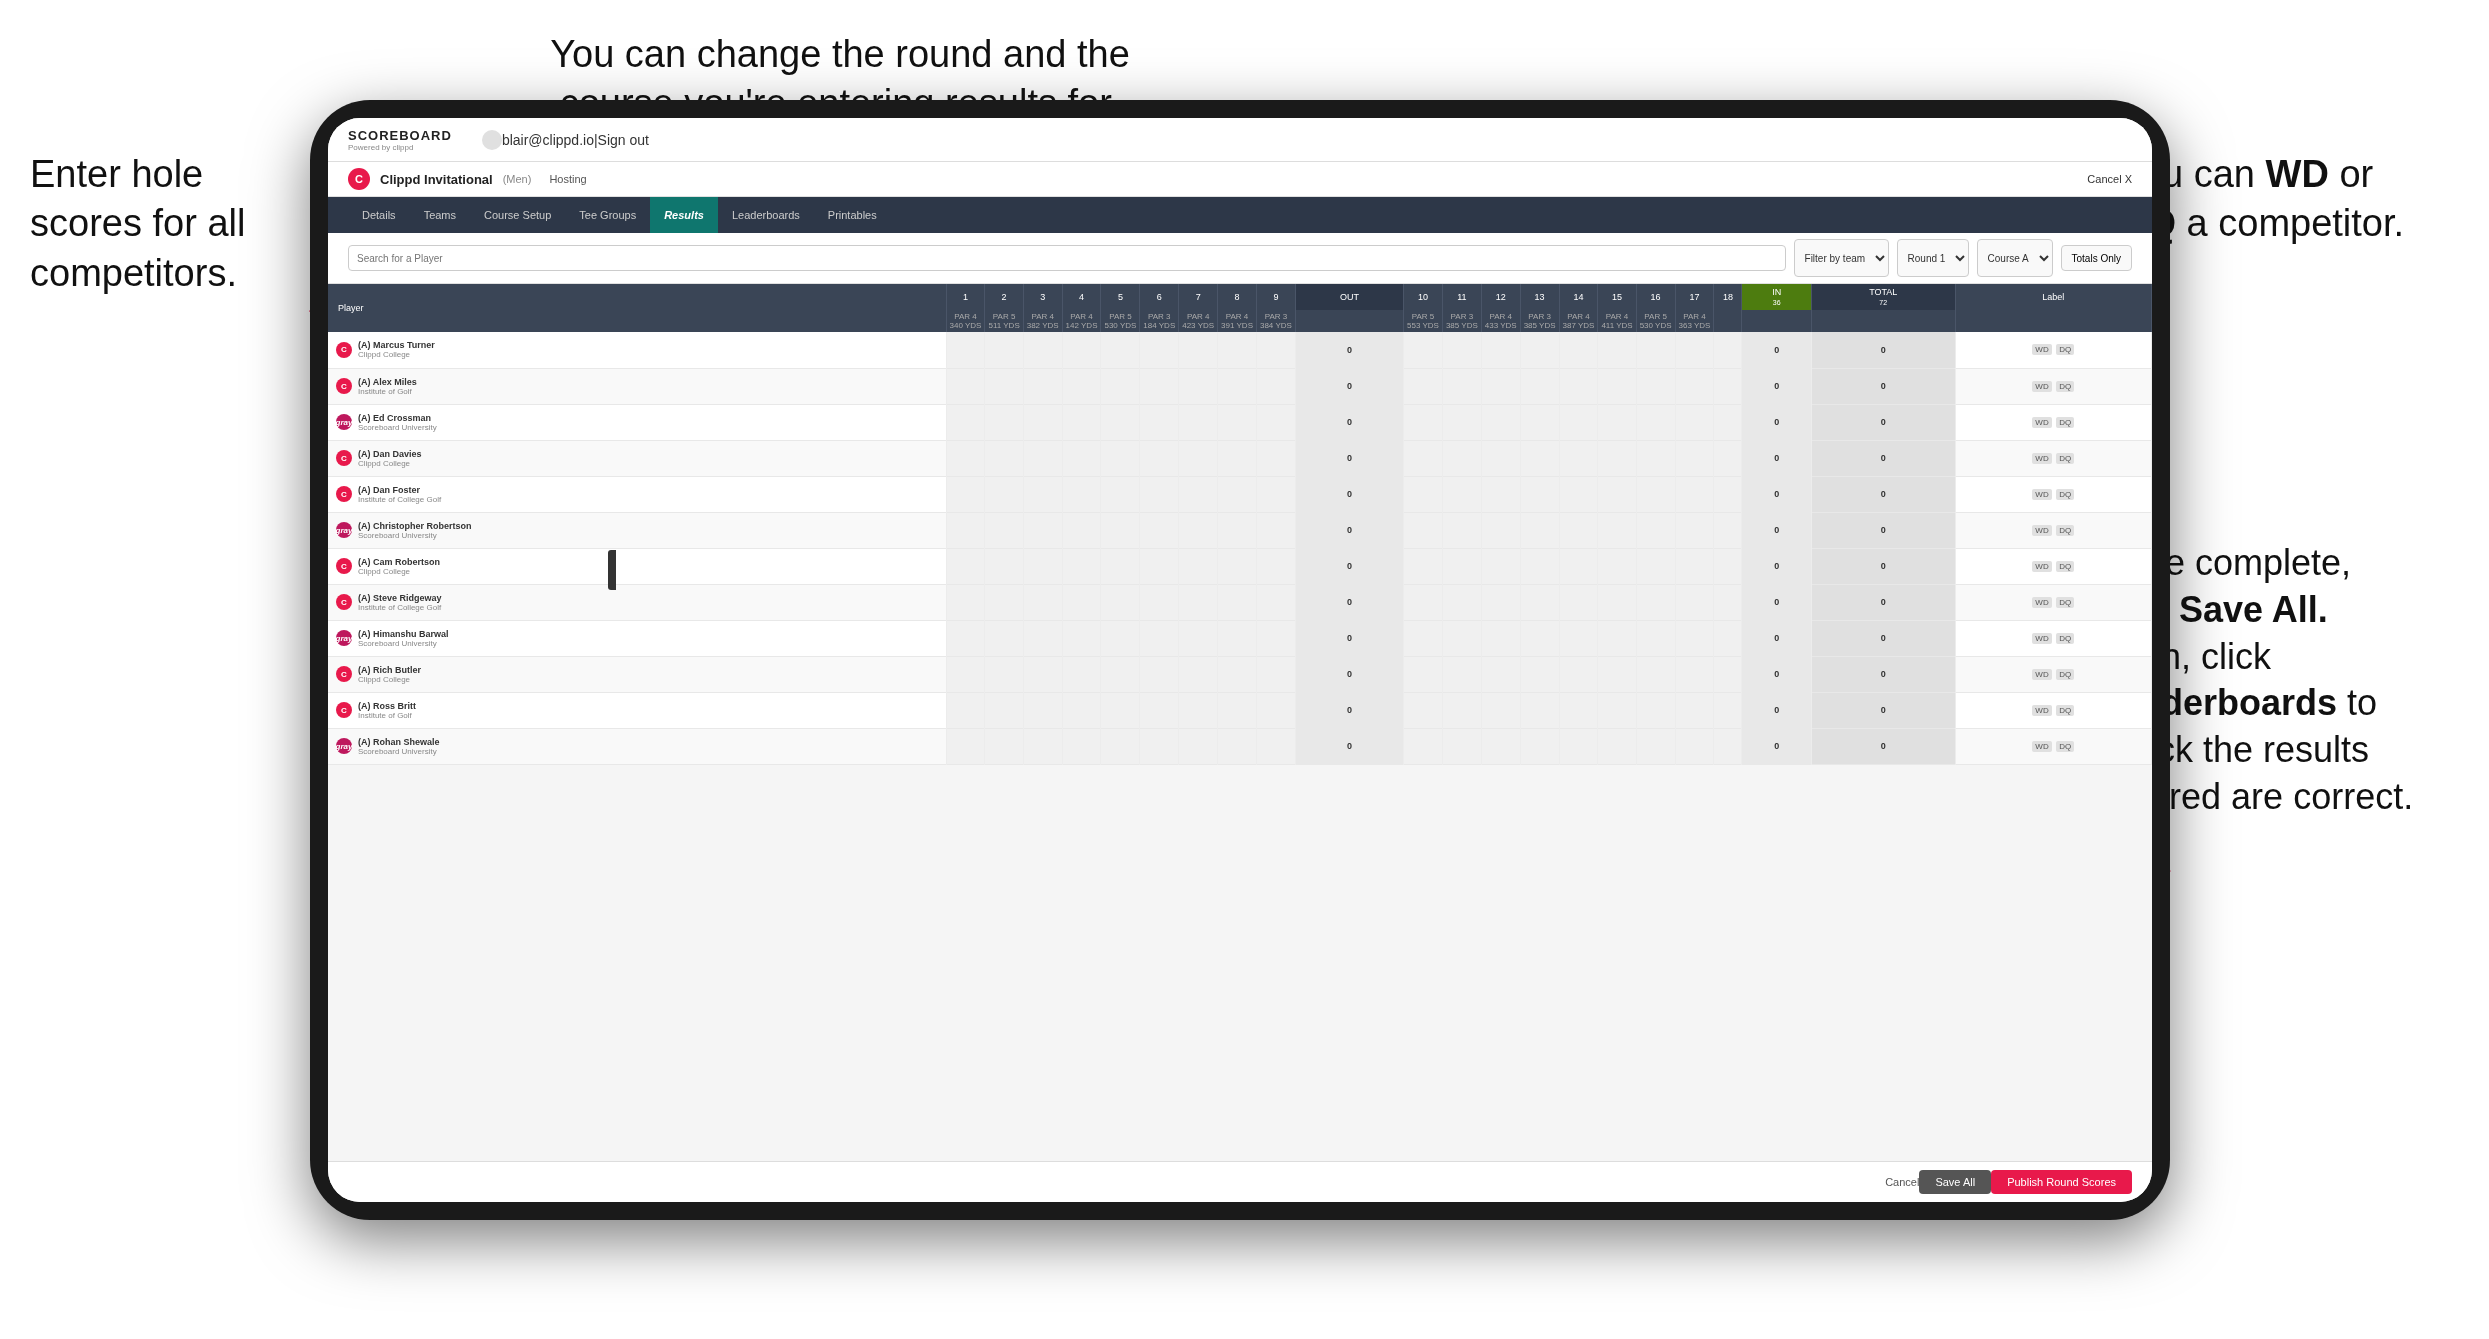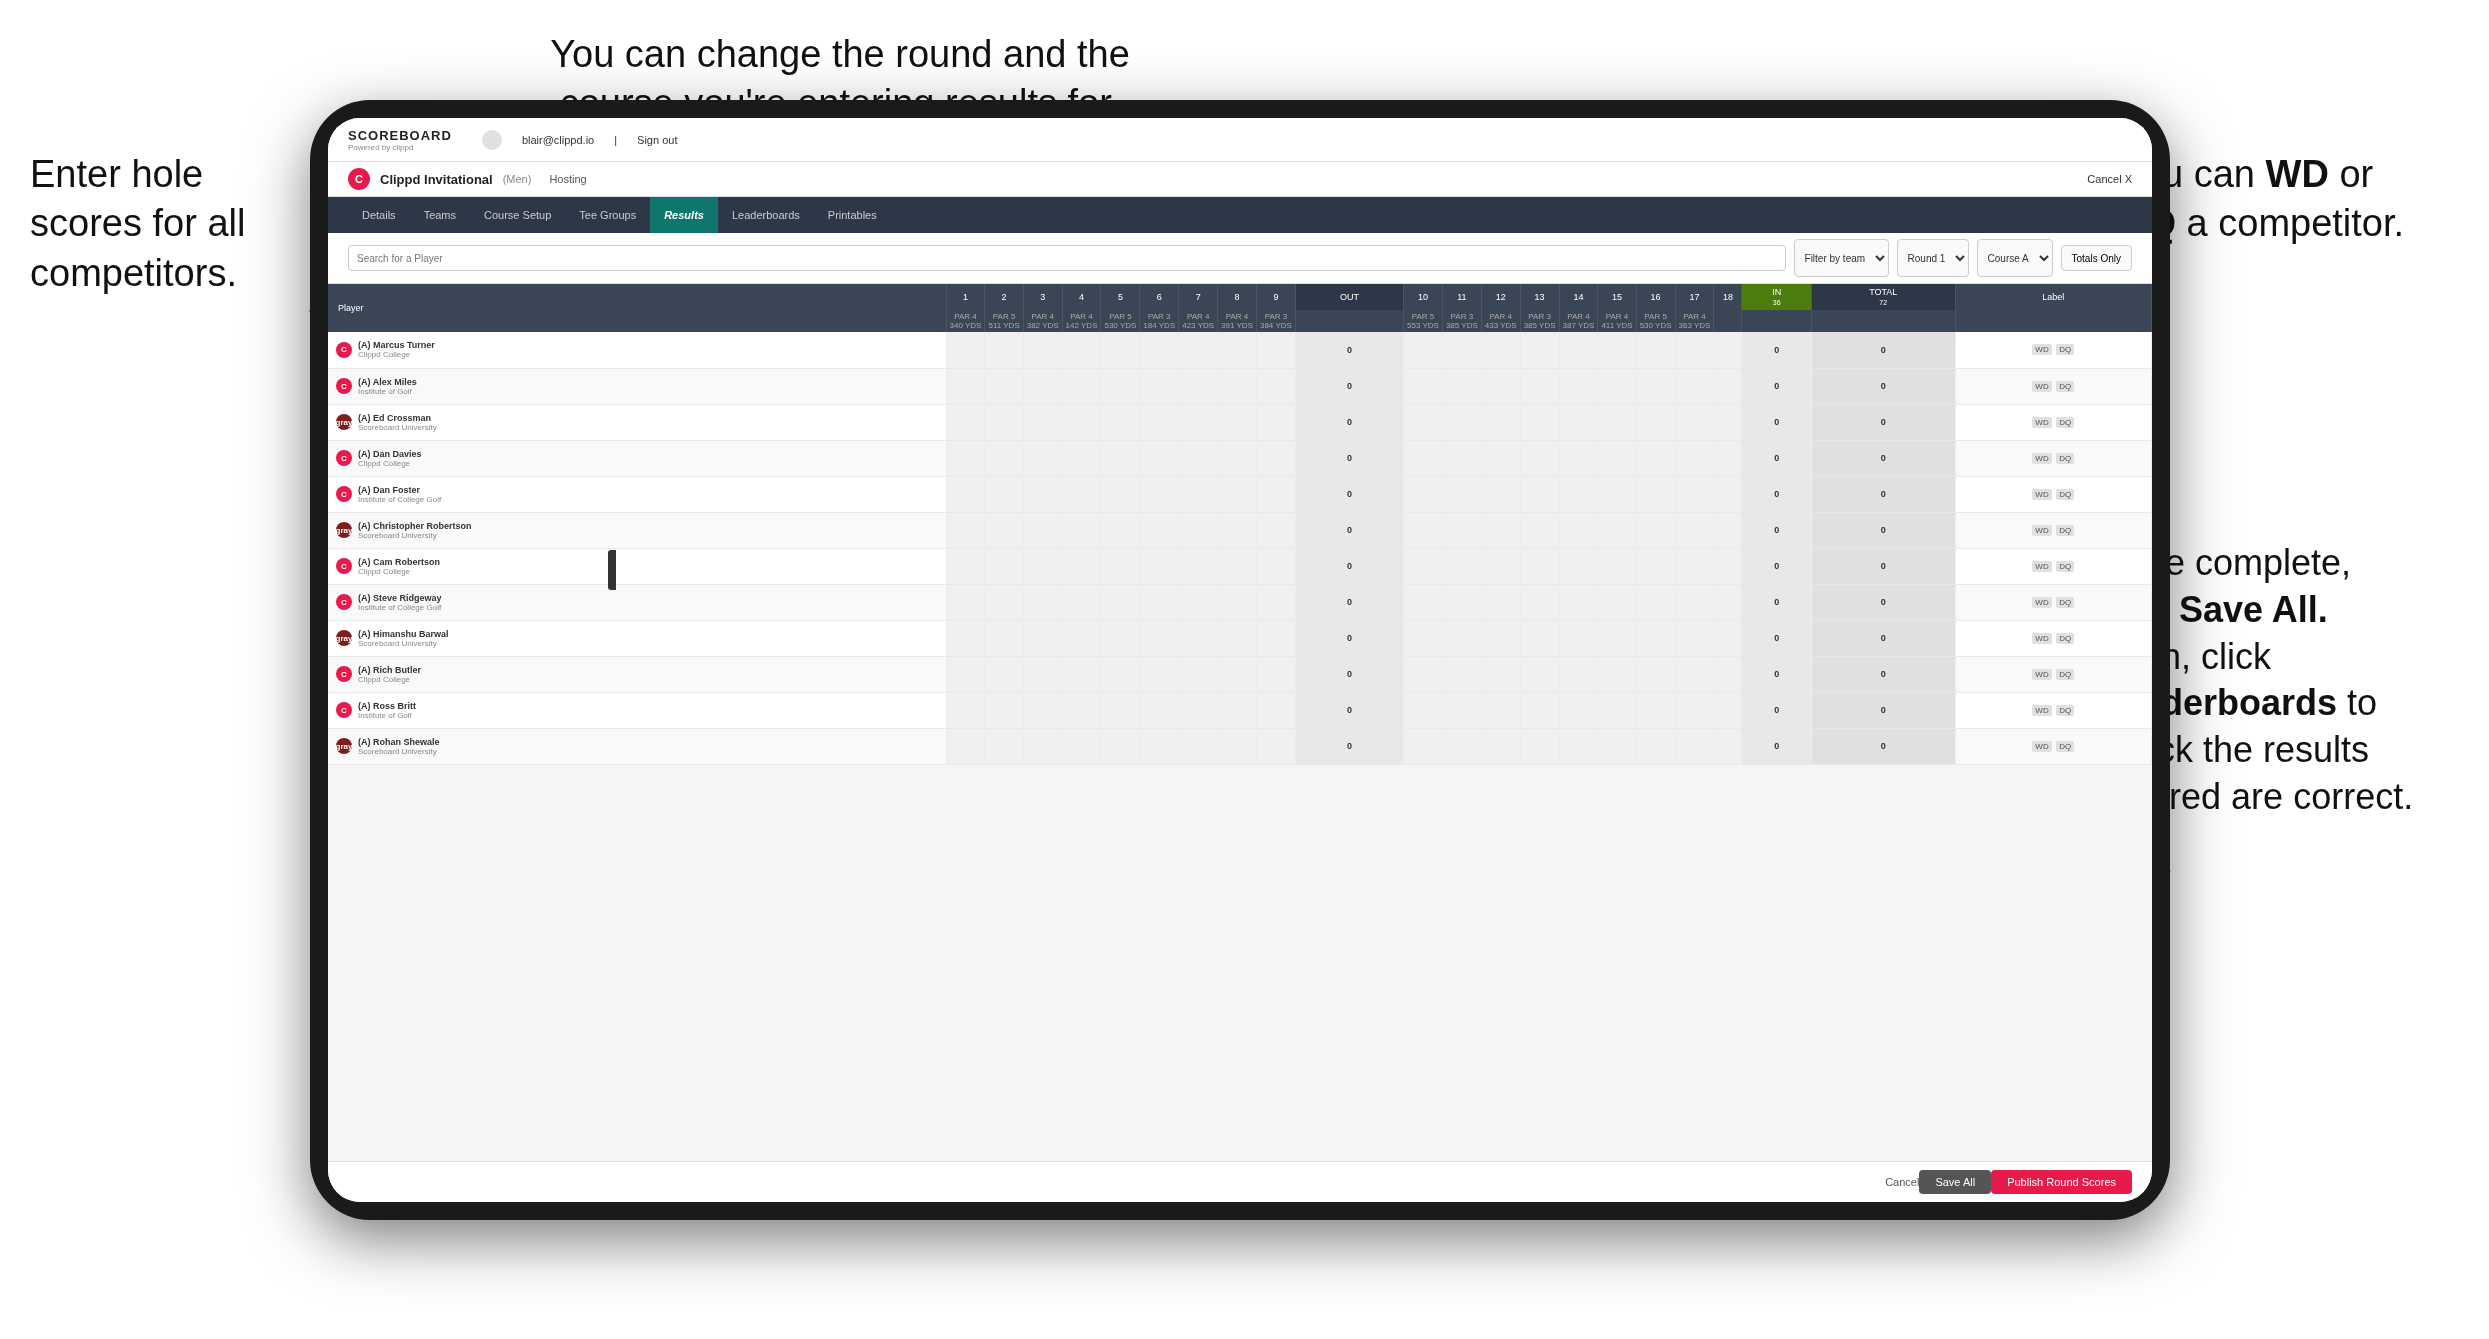--- a/index.html
+++ b/index.html
@@ -123,22 +123,22 @@
     .top-nav-links a {
       font-size: 11px;
       color: #333;
       text-decoration: none;
       font-weight: 500;
     }
 
     .top-nav-right {
       display: flex;
       align-items: center;
-      gap: 20px;
-      font-size: 11px;
+      gap: 0;
+      font-size: 14px;
       color: #333;
     }
 
     .user-avatar {
       width: 20px;
       height: 20px;
       background: #e0e0e0;
       border-radius: 50%;
       display: inline-block;
     }
@@ -335,21 +335,21 @@
       display: flex;
       align-items: center;
       justify-content: center;
       font-size: 8px;
       font-weight: bold;
       color: white;
       flex-shrink: 0;
     }
 
     .player-icon.red { background: #e8194b; }
-    .player-icon.gray { background: #7f1d1d; }
+    .player-icon.gray { background: #be185d; font-style: italic; }
 
     .player-name {
       font-size: 9px;
       font-weight: bold;
       color: #333;
       display: block;
     }
 
     .player-org {
       font-size: 8px;

